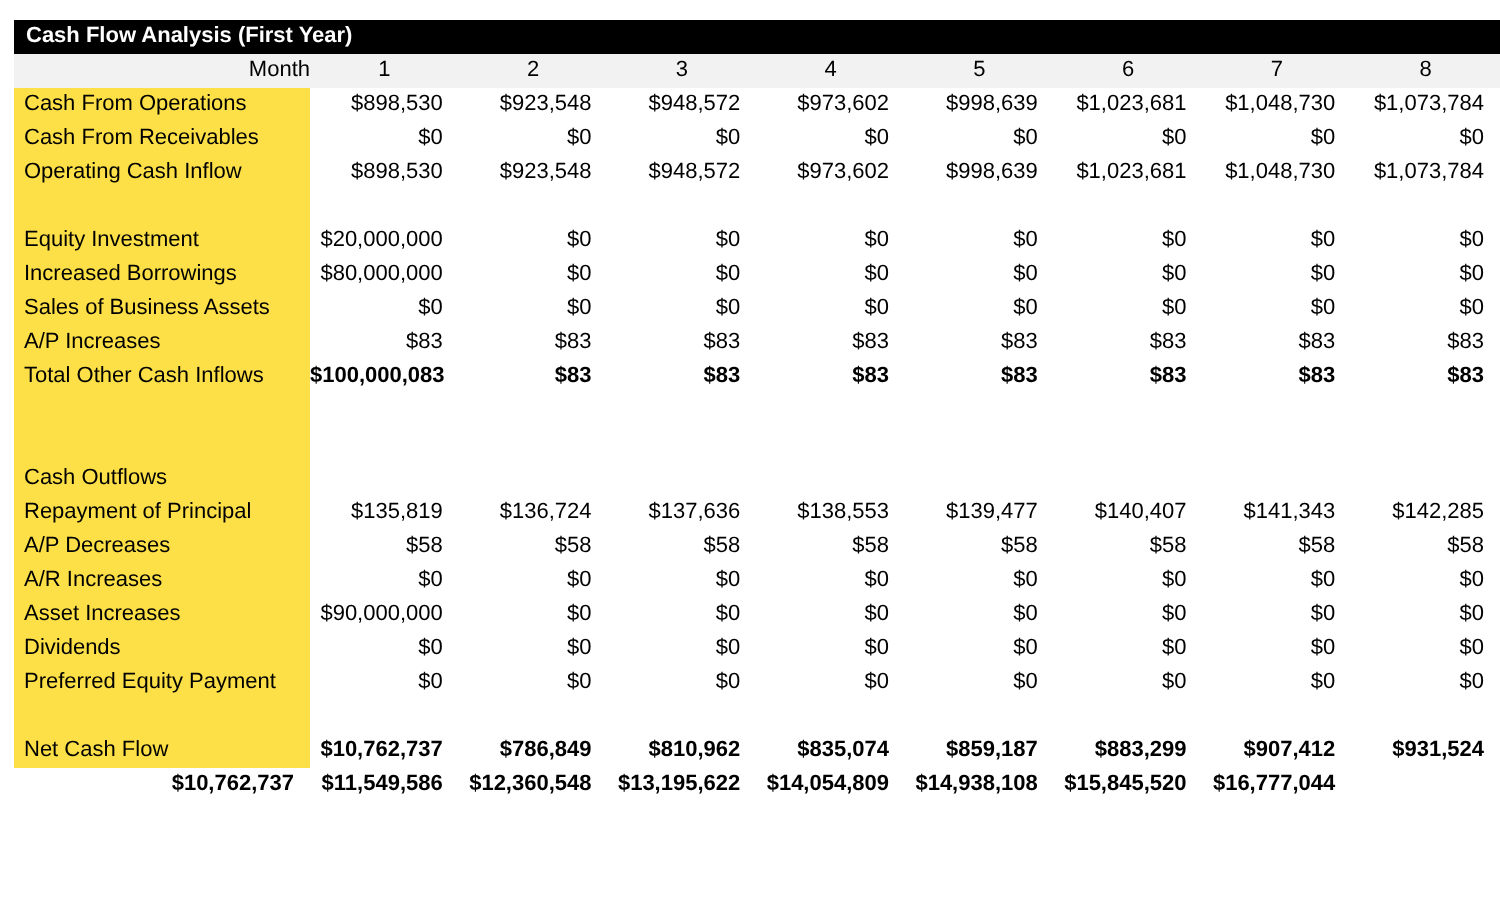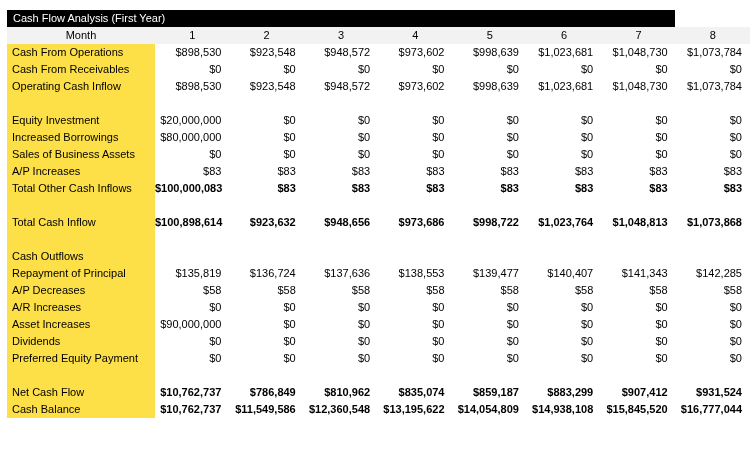--- a/index.html
+++ b/index.html
@@ -10,26 +10,26 @@
     background: #ffffff;
     font-family: "Liberation Sans", sans-serif;
     font-size: 11px;
     color: #000000;
     overflow: hidden;
   }
   .titlebar {
     position: absolute;
     left: 7px;
     top: 10px;
-    width: 668px;
+    width: 743px;
     height: 17px;
     line-height: 17px;
     background: #000000;
     color: #ffffff;
-    font-weight: normal;
+    font-weight: bold;
     padding-left: 6px;
     box-sizing: border-box;
     white-space: nowrap;
   }
   .grid {
     position: absolute;
     left: 7px;
     top: 27px;
     width: 743px;
   }
@@ -41,21 +41,21 @@
   }
   .row.header { background: #f2f2f2; }
   .cell { overflow: hidden; white-space: nowrap; }
   .label {
     padding-left: 5px;
     background: #fde047;
     box-sizing: border-box;
   }
   .row.header .label {
     background: transparent;
-    text-align: center;
+    text-align: right;
     padding-left: 0;
   }
   .val {
     text-align: right;
     padding-right: 8px;
     box-sizing: border-box;
   }
   .row.header .val {
     text-align: center;
     padding-right: 0;
@@ -187,31 +187,20 @@
         <div class="cell label"></div>
         <div class="cell val"></div>
         <div class="cell val"></div>
         <div class="cell val"></div>
         <div class="cell val"></div>
         <div class="cell val"></div>
         <div class="cell val"></div>
         <div class="cell val"></div>
         <div class="cell val"></div>
       </div>
-      <div class="row total">
-        <div class="cell label">Total Cash Inflow</div>
-        <div class="cell val">$100,898,614</div>
-        <div class="cell val">$923,632</div>
-        <div class="cell val">$948,656</div>
-        <div class="cell val">$973,686</div>
-        <div class="cell val">$998,722</div>
-        <div class="cell val">$1,023,764</div>
-        <div class="cell val">$1,048,813</div>
-        <div class="cell val">$1,073,868</div>
-      </div>
       <div class="row blank">
         <div class="cell label"></div>
         <div class="cell val"></div>
         <div class="cell val"></div>
         <div class="cell val"></div>
         <div class="cell val"></div>
         <div class="cell val"></div>
         <div class="cell val"></div>
         <div class="cell val"></div>
         <div class="cell val"></div>
@@ -309,21 +298,20 @@
         <div class="cell val">$10,762,737</div>
         <div class="cell val">$786,849</div>
         <div class="cell val">$810,962</div>
         <div class="cell val">$835,074</div>
         <div class="cell val">$859,187</div>
         <div class="cell val">$883,299</div>
         <div class="cell val">$907,412</div>
         <div class="cell val">$931,524</div>
       </div>
       <div class="row total">
-        <div class="cell label">Cash Balance</div>
         <div class="cell val">$10,762,737</div>
         <div class="cell val">$11,549,586</div>
         <div class="cell val">$12,360,548</div>
         <div class="cell val">$13,195,622</div>
         <div class="cell val">$14,054,809</div>
         <div class="cell val">$14,938,108</div>
         <div class="cell val">$15,845,520</div>
         <div class="cell val">$16,777,044</div>
       </div>
     </div>

